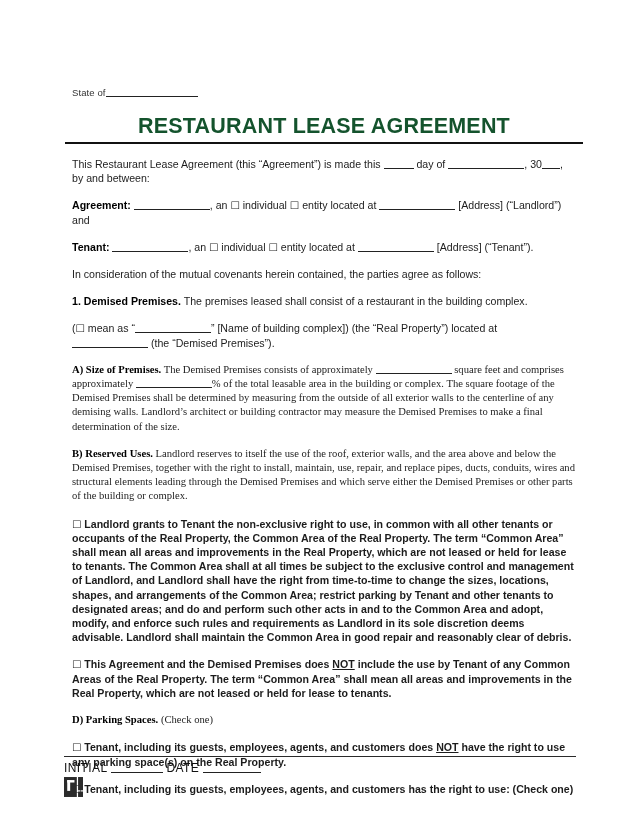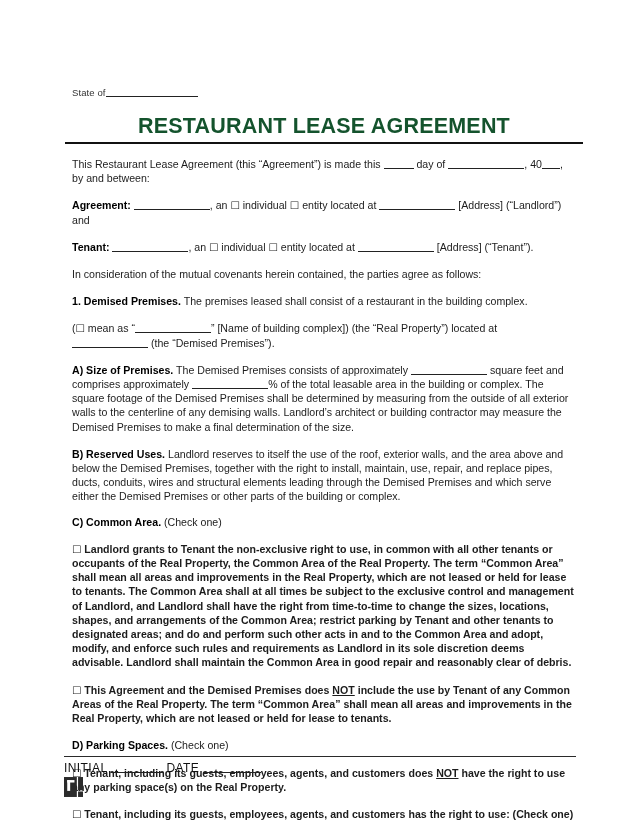--- a/index.html
+++ b/index.html
@@ -60,20 +60,21 @@
     line-height: 14.2px;
     margin: 13px 0 0 0;
     text-align: left;
     color: #1c1c1c;
   }
   p.tight {
     margin-top: 11px;
   }
   .indent {
     margin-left: 17px;
+    font-family: Liberation Serif, serif;
   }
   .indent-cb {
     margin-left: 17px;
     font-weight: bold;
   }
 
   b, strong { font-weight: bold; color: #000; }
   u { text-decoration: underline; }
 
   .cb {
@@ -142,21 +143,21 @@
       <span>State of</span><span class="ul ul-xl"></span>
     </div>
 
     <div class="doc-title">RESTAURANT LEASE AGREEMENT</div>
     <hr class="title-rule">
 
     <p class="body-text">
       <span>This Restaurant Lease Agreement (this “Agreement”) is made this</span>
       <span class="ul ul-sm"></span>
       <span>day of</span>
-      <span class="ul ul-lg"></span><span>, 40</span><span class="ul ul-s2"></span><span>, by and between:</span>
+      <span class="ul ul-lg"></span><span>, 30</span><span class="ul ul-s2"></span><span>, by and between:</span>
     </p>
 
     <p class="body-text">
       <b>Agreement:</b>
       <span class="ul ul-lg"></span><span>, an</span>
       <span class="cb">☐</span>
       <span>individual</span>
       <span class="cb">☐</span>
       <span>entity located at</span>
       <span class="ul ul-lg"></span>
@@ -194,24 +195,20 @@
       <span class="ul ul-lg"></span>
       <span>square feet and comprises approximately</span>
       <span class="ul ul-lg"></span><span>% of the total leasable area in the building or complex. The square footage of the Demised Premises shall be determined by measuring from the outside of all exterior walls to the centerline of any demising walls. Landlord’s architect or building contractor may measure the Demised Premises to make a final determination of the size.</span>
     </p>
 
     <p class="body-text indent">
       <b>B) Reserved Uses.</b>
       <span>Landlord reserves to itself the use of the roof, exterior walls, and the area above and below the Demised Premises, together with the right to install, maintain, use, repair, and replace pipes, ducts, conduits, wires and structural elements leading through the Demised Premises and which serve either the Demised Premises or other parts of the building or complex.</span>
     </p>
 
-    <p class="body-text indent tight">
-      <b>C) Common Area.</b>
-      <span>(Check one)</span>
-    </p>
 
     <p class="body-text indent-cb">
       <span class="cb">☐</span>
       <span>Landlord grants to Tenant the non-exclusive right to use, in common with all other tenants or occupants of the Real Property, the Common Area of the Real Property. The term “Common Area” shall mean all areas and improvements in the Real Property, which are not leased or held for lease to tenants. The Common Area shall at all times be subject to the exclusive control and management of Landlord, and Landlord shall have the right from time-to-time to change the sizes, locations, shapes, and arrangements of the Common Area; restrict parking by Tenant and other tenants to designated areas; and do and perform such other acts in and to the Common Area and adopt, modify, and enforce such rules and requirements as Landlord in its sole discretion deems advisable. Landlord shall maintain the Common Area in good repair and reasonably clear of debris.</span>
     </p>
 
     <p class="body-text indent-cb">
       <span class="cb">☐</span>
       <span>This Agreement and the Demised Premises does</span>
       <u>NOT</u>

